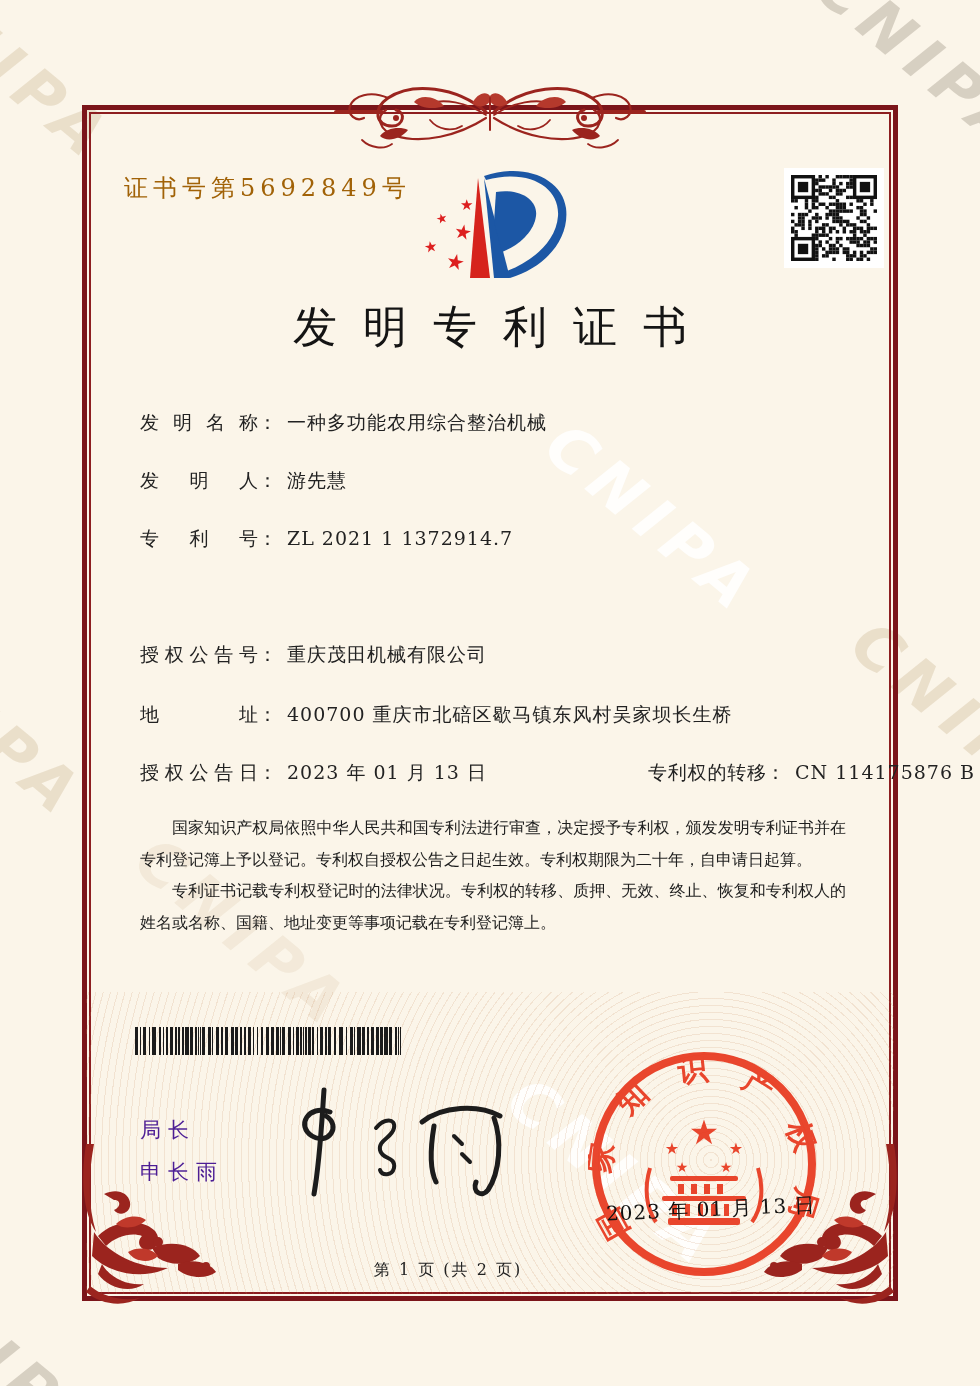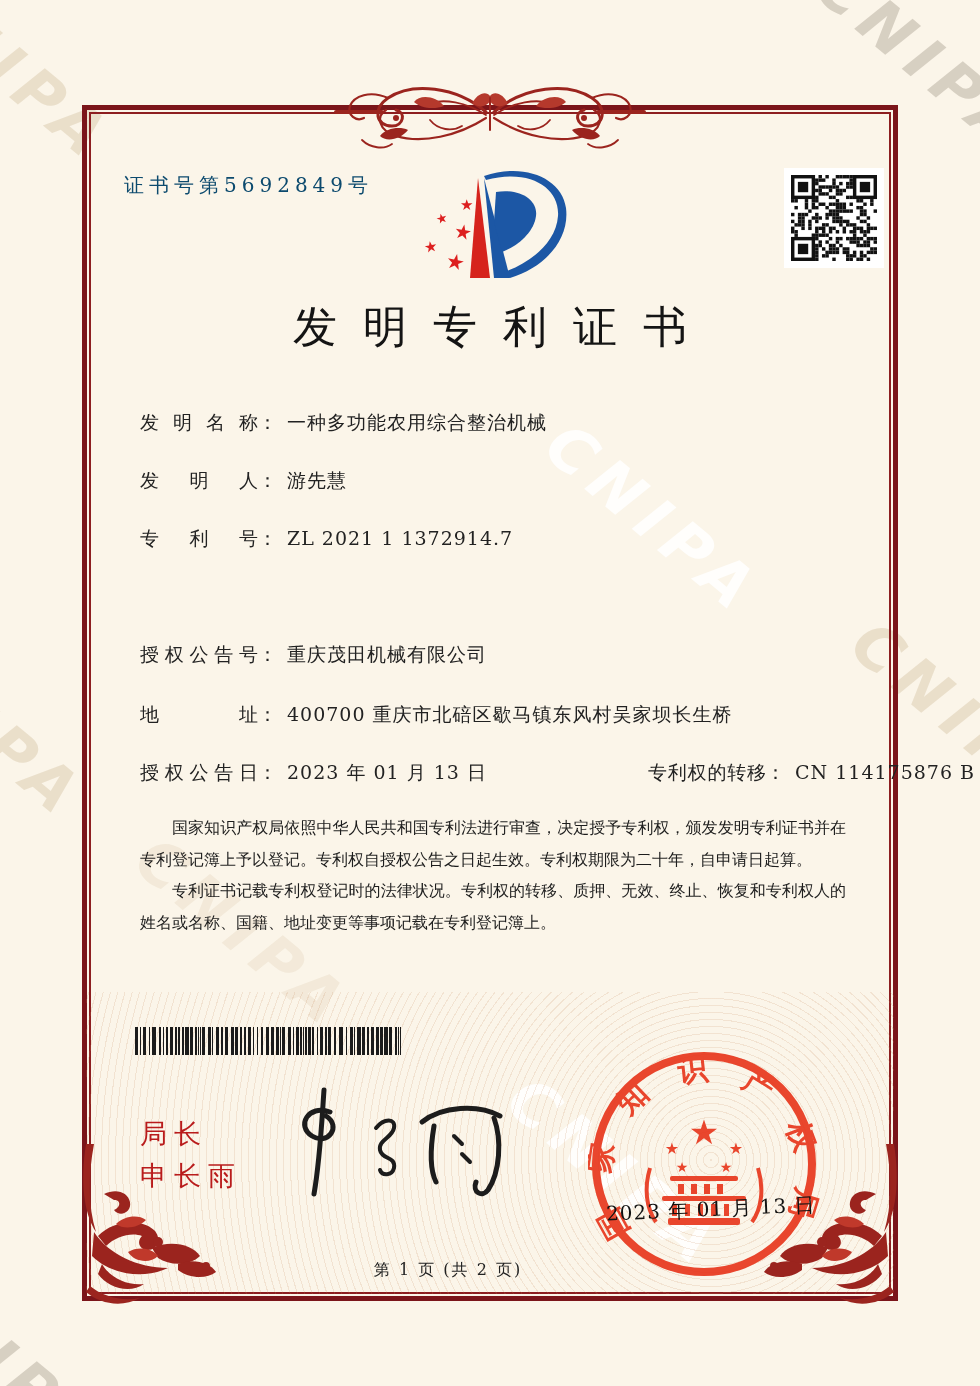--- a/index.html
+++ b/index.html
@@ -23,21 +23,21 @@
   .waves{position:absolute;left:86px;top:992px;width:808px;height:302px;
          background:repeating-radial-gradient(circle at 625px 168px,
             rgba(198,136,90,0.17) 0px, rgba(198,136,90,0.17) 1px,
             transparent 1px, transparent 7px);}
 
   .ornament-top{position:absolute;left:326px;top:60px;width:328px;height:108px;}
   .corner-flourish{position:absolute;width:190px;height:190px;}
   .corner-bl{left:58px;top:1136px;}
   .corner-br{left:732px;top:1136px;transform:scaleX(-1);}
 
-  .cert-no{position:absolute;left:124px;top:172px;font-size:20px;letter-spacing:5px;color:#0c4a6e;}
+  .cert-no{position:absolute;left:124px;top:172px;font-size:24px;letter-spacing:5px;color:#a16207;}
 
   .logo{position:absolute;left:398px;top:152px;width:180px;height:140px;}
   .logo .star{position:absolute;color:#dd1f1f;line-height:1;}
 
   .qr-box{position:absolute;left:784px;top:168px;width:100px;height:100px;background:#fff;
           display:flex;align-items:center;justify-content:center;}
 
   .title{position:absolute;left:0;top:298px;width:980px;text-align:center;
          font-size:44px;color:#141414;letter-spacing:26px;padding-left:26px;box-sizing:border-box;
          font-weight:500;}
@@ -48,21 +48,21 @@
   .row .val{letter-spacing:1px;}
   .pair2{position:absolute;left:508px;top:0;}
 
   .body-text{position:absolute;left:140px;top:812px;width:706px;font-size:16px;
              line-height:31.5px;color:#1d1d1d;text-align:justify;}
   .body-text p{margin:0;text-indent:2em;}
 
   .barcode{position:absolute;left:135px;top:1027px;width:270px;height:28px;}
 
   .official{position:absolute;left:140px;font-family:"DejaVu Sans","Liberation Sans",sans-serif;
-            font-size:27px;color:#b91c1c;letter-spacing:7px;}
+            font-size:21px;color:#4c1d95;letter-spacing:7px;}
   .sig{position:absolute;left:272px;top:1078px;width:260px;height:130px;}
 
   .seal{position:absolute;left:588px;top:1048px;width:232px;height:232px;opacity:.93;}
   .seal-date{position:absolute;left:606px;top:1196px;width:210px;font-size:20px;color:#111;
              letter-spacing:1px;transform:rotate(-2.5deg);white-space:nowrap;}
 
   .page-info{position:absolute;left:0;top:1260px;width:896px;text-align:center;
              font-size:16px;color:#222;letter-spacing:2px;}
 
   .cont-note{position:absolute;left:372px;top:1310px;width:216px;height:42px;background:#fffdf8;

